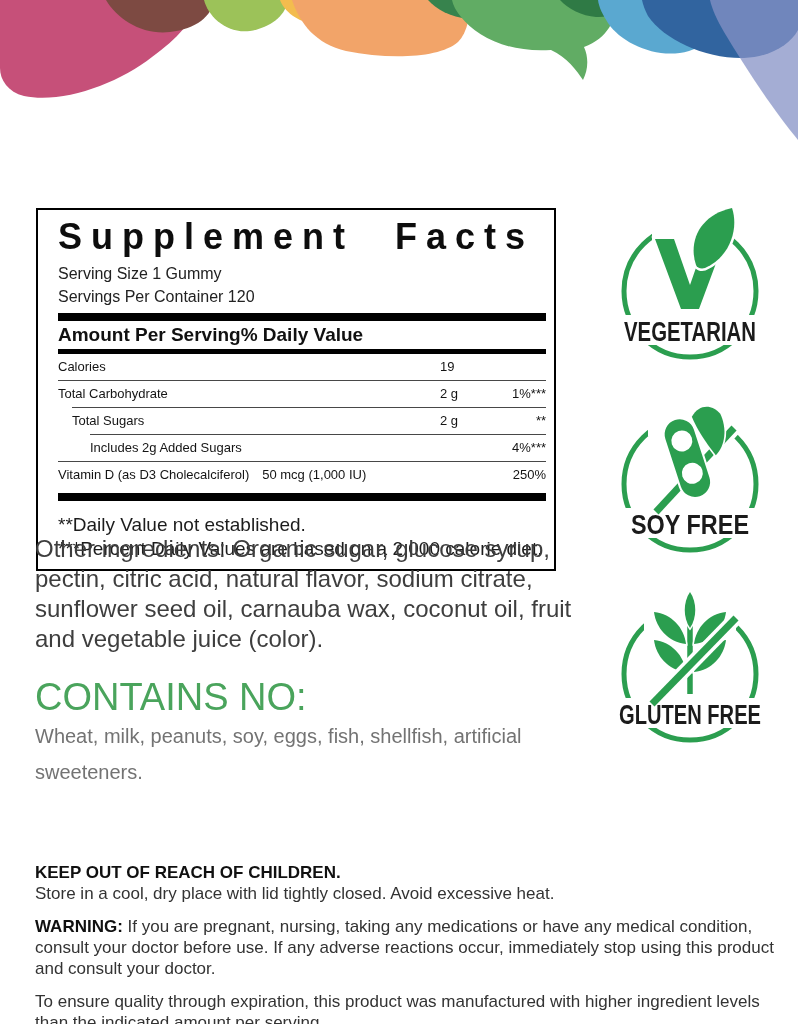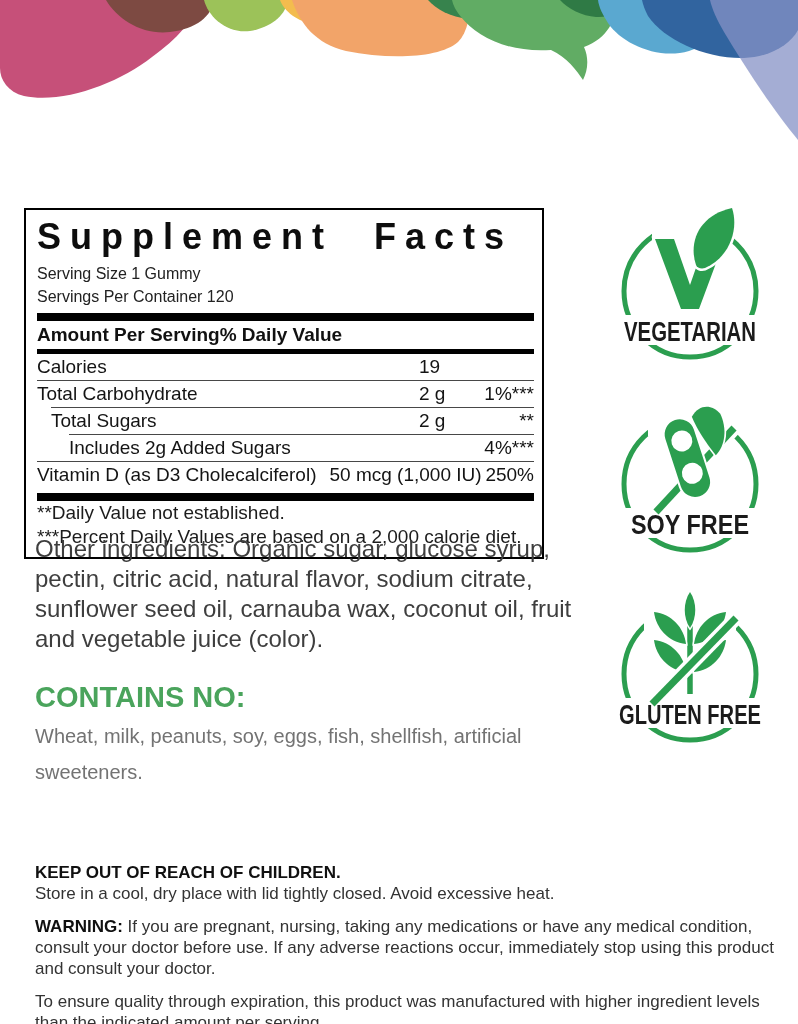--- a/index.html
+++ b/index.html
@@ -7,52 +7,52 @@
         font-family:"Liberation Sans","DejaVu Sans",sans-serif;}
 
   
   .blobs{position:absolute;left:0;top:0;width:798px;height:170px;}
 
   
   .usage{position:absolute;left:35px;top:126px;width:700px;font-size:26px;line-height:34px;color:#4f4f4f;}
   .usage b{color:#1a1a1a;font-weight:700;}
 
   
-  .facts{position:absolute;left:24px;top:208px;width:520px;box-sizing:border-box;
-         border:2.5px solid #000;background:#fff;padding:4px 8px 8px 11px;color:#111;}
+  .facts{position:absolute;left:36px;top:208px;width:520px;box-sizing:border-box;
+         border:2.5px solid #000;background:#fff;padding:4px 8px 8px 20px;color:#111;}
   .sf-title{font-weight:700;font-size:36px;letter-spacing:9px;word-spacing:22px;white-space:nowrap;color:#0d0d0d;margin:2px 0 4px 0;}
   .sf-serving{font-size:16px;line-height:23px;color:#222;}
   .bar8{height:8px;background:#000;margin:5px 0 0 0;}
   .bar5{height:5px;background:#000;}
   .sf-header{display:flex;font-weight:700;font-size:19px;padding:3px 0;}
-  .sf-row{position:relative;border-top:1px solid #474747;padding:2px 0;font-size:19px;line-height:22px;color:#141414;}
+  .sf-row{position:relative;border-top:1px solid #474747;padding:2px 0;font-size:13px;line-height:22px;color:#141414;}
   .sf-rows .sf-row:first-child{border-top:none;}
   .sf-amt{position:absolute;top:2px;}
   .sf-amt.inline{position:static;margin-left:13px;}
   .sf-dv{position:absolute;top:2px;right:0;}
-  .sf-footnotes{margin-top:0;}
+  .sf-footnotes{margin-top:12px;}
   .sf-foot{font-size:19px;line-height:24px;color:#1c1c1c;}
 
   
   .badge{position:absolute;left:600px;width:180px;height:160px;}
   .badge svg{display:block;width:180px;height:160px;}
   .badge .g{fill:var(--green);}
   .badge .ring{fill:none;stroke:var(--green);stroke-width:5;}
   .badge .halo{stroke:#fff;paint-order:stroke;}
   .badge .lbl{font-weight:700;font-size:27px;fill:#1b1b1b;}
   #badge-veg{top:205px;}
   #badge-soy{top:398px;}
   #badge-gluten{top:588px;}
 
   
   .other{position:absolute;left:35px;top:534px;width:545px;font-size:24px;line-height:30px;color:#3e3e3e;}
 
   
   .contains{position:absolute;left:35px;top:680px;width:545px;}
-  .contains-h{color:var(--heading-green);font-weight:700;font-size:29px;line-height:34px;}
+  .contains-h{color:var(--heading-green);font-weight:400;font-size:38px;line-height:34px;}
   .contains-b{margin-top:4px;font-size:20px;line-height:36px;color:#737373;width:530px;}
 
   
   .footer{position:absolute;left:35px;top:862px;width:742px;font-size:17px;line-height:21px;color:#333;}
   .footer .f-head{font-weight:700;color:#101010;}
   .footer p{margin:0 0 0 0;}
   .footer .gap{height:12px;}
   .footer b{color:#101010;}
 </style>
 </head>

